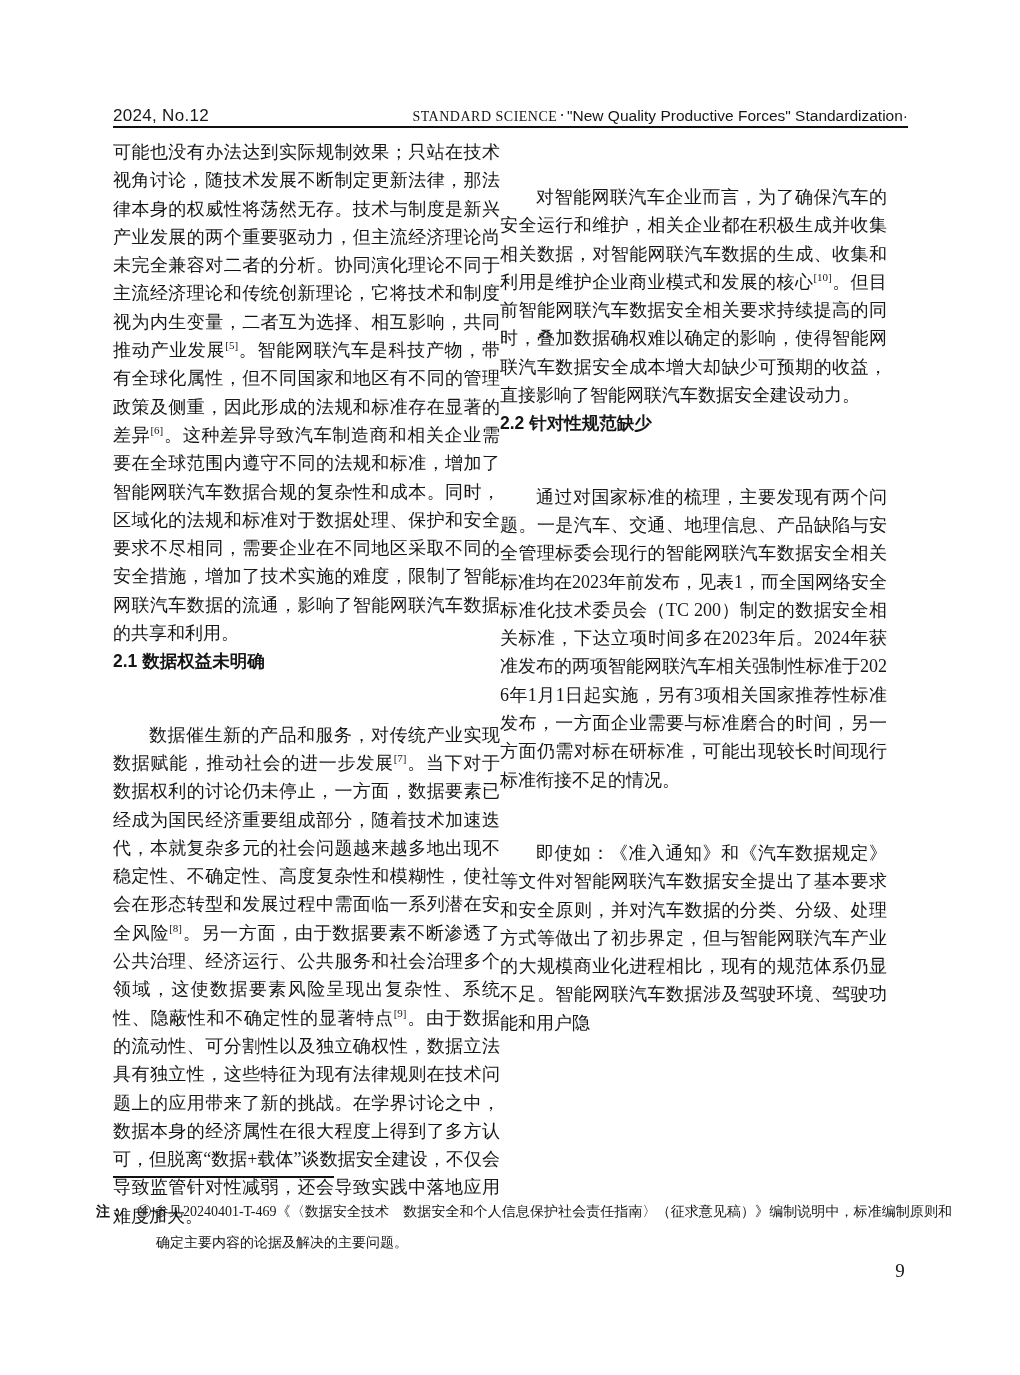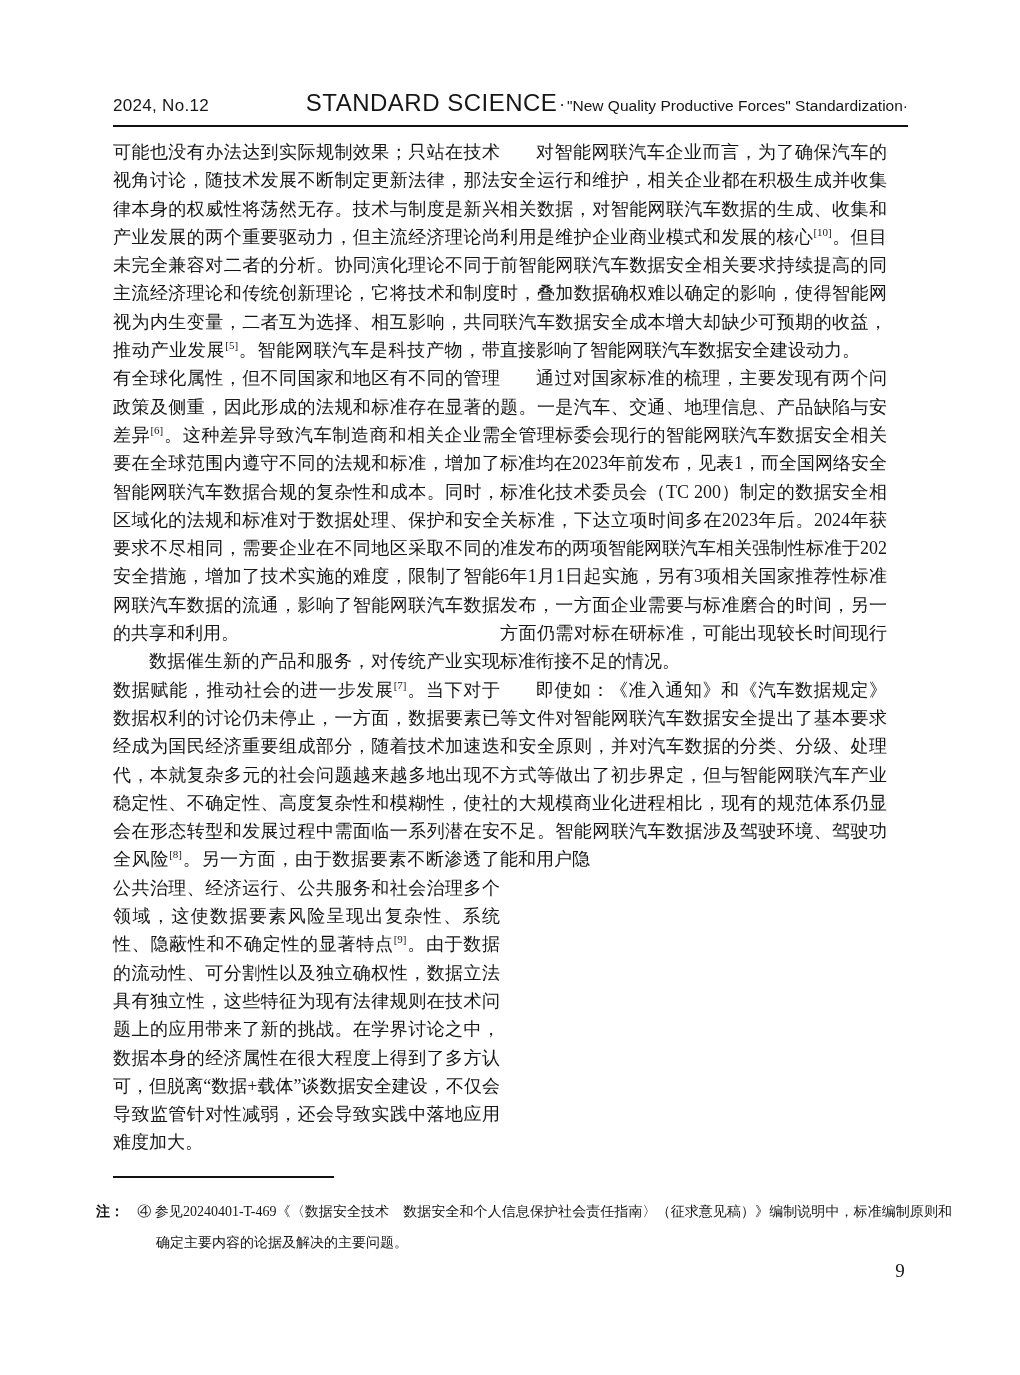--- a/index.html
+++ b/index.html
@@ -6,52 +6,52 @@
   body {
     width: 1020px; height: 1375px;
     background: #ffffff; color: #161616;
     font-family: "Liberation Serif", "DejaVu Serif", serif;
     position: relative; overflow: hidden;
   }
   .page { position: absolute; inset: 0; }
 
   
   .header {
-    position: absolute; left: 113px; right: 112px; top: 89px;
+    position: absolute; left: 113px; right: 112px; top: 106px;
     display: flex; justify-content: space-between; align-items: baseline;
-    border-bottom: 2px solid #111; padding-bottom: 8px;
+    border-bottom: 2px solid #111; 
   }
   .header-left {
     font-family: "Liberation Sans", "DejaVu Sans", sans-serif;
     font-size: 17px; letter-spacing: 0.3px;
   }
   .header-right { white-space: nowrap; }
   .journal-name {
-    font-family: Liberation Sans, sans-serif;
-    font-size: 24px; letter-spacing: 0.5px;
+    font-family: Liberation Serif, serif;
+    font-size: 14px; letter-spacing: 0.5px;
   }
   .header-dot { font-size: 17px; padding: 0 2px; }
   .issue-subtitle {
     font-family: "Liberation Sans", "DejaVu Sans", sans-serif;
     font-size: 15.5px;
   }
 
   
   .content {
     position: absolute; left: 113px; top: 138px; width: 795px;
     display: flex; 
   }
   .col { width: 387px; }
   .body-p {
     margin: 0;
     font-size: 18px; line-height: 28.3px;
     text-align: justify; text-justify: inter-character;
     word-break: break-all;
   }
-  .body-p.indent { text-indent: 2em; }
+  .body-p.indent { text-indent: 2em; margin-top: 45px; }
   .sec-heading {
     margin: 0;
     font-family: "Liberation Sans", "DejaVu Sans", sans-serif;
     font-weight: bold; font-size: 17.5px; line-height: 28.3px;
   }
   sup.ref {
     font-size: 11px; line-height: 0; vertical-align: super;
     letter-spacing: 0;
   }
 
@@ -80,24 +80,26 @@
 <div class="page">
 
   <div class="header">
     <span class="header-left">2024, No.12</span>
     <span class="header-right"><span class="journal-name">STANDARD  SCIENCE</span><span class="header-dot">·</span><span class="issue-subtitle">"New Quality Productive Forces" Standardization·</span></span>
   </div>
 
   <div class="content">
     <div class="col">
         <p class="body-p">可能也没有办法达到实际规制效果；只站在技术视角讨论，随技术发展不断制定更新法律，那法律本身的权威性将荡然无存。技术与制度是新兴产业发展的两个重要驱动力，但主流经济理论尚未完全兼容对二者的分析。协同演化理论不同于主流经济理论和传统创新理论，它将技术和制度视为内生变量，二者互为选择、相互影响，共同推动产业发展<sup class="ref">[5]</sup>。智能网联汽车是科技产物，带有全球化属性，但不同国家和地区有不同的管理政策及侧重，因此形成的法规和标准存在显著的差异<sup class="ref">[6]</sup>。这种差异导致汽车制造商和相关企业需要在全球范围内遵守不同的法规和标准，增加了智能网联汽车数据合规的复杂性和成本。同时，区域化的法规和标准对于数据处理、保护和安全要求不尽相同，需要企业在不同地区采取不同的安全措施，增加了技术实施的难度，限制了智能网联汽车数据的流通，影响了智能网联汽车数据的共享和利用。</p>
+        <h3 class="sec-heading">2.1 数据权益未明确</h3>
         <p class="body-p indent">数据催生新的产品和服务，对传统产业实现数据赋能，推动社会的进一步发展<sup class="ref">[7]</sup>。当下对于数据权利的讨论仍未停止，一方面，数据要素已经成为国民经济重要组成部分，随着技术加速迭代，本就复杂多元的社会问题越来越多地出现不稳定性、不确定性、高度复杂性和模糊性，使社会在形态转型和发展过程中需面临一系列潜在安全风险<sup class="ref">[8]</sup>。另一方面，由于数据要素不断渗透了公共治理、经济运行、公共服务和社会治理多个领域，这使数据要素风险呈现出复杂性、系统性、隐蔽性和不确定性的显著特点<sup class="ref">[9]</sup>。由于数据的流动性、可分割性以及独立确权性，数据立法具有独立性，这些特征为现有法律规则在技术问题上的应用带来了新的挑战。在学界讨论之中，数据本身的经济属性在很大程度上得到了多方认可，但脱离“数据+载体”谈数据安全建设，不仅会导致监管针对性减弱，还会导致实践中落地应用难度加大。</p>
       </div>
     <div class="col">
         <p class="body-p indent">对智能网联汽车企业而言，为了确保汽车的安全运行和维护，相关企业都在积极生成并收集相关数据，对智能网联汽车数据的生成、收集和利用是维护企业商业模式和发展的核心<sup class="ref">[10]</sup>。但目前智能网联汽车数据安全相关要求持续提高的同时，叠加数据确权难以确定的影响，使得智能网联汽车数据安全成本增大却缺少可预期的收益，直接影响了智能网联汽车数据安全建设动力。</p>
+        <h3 class="sec-heading">2.2 针对性规范缺少</h3>
         <p class="body-p indent">通过对国家标准的梳理，主要发现有两个问题。一是汽车、交通、地理信息、产品缺陷与安全管理标委会现行的智能网联汽车数据安全相关标准均在2023年前发布，见表1，而全国网络安全标准化技术委员会（TC 200）制定的数据安全相关标准，下达立项时间多在2023年后。2024年获准发布的两项智能网联汽车相关强制性标准于2026年1月1日起实施，另有3项相关国家推荐性标准发布，一方面企业需要与标准磨合的时间，另一方面仍需对标在研标准，可能出现较长时间现行标准衔接不足的情况。</p>
         <p class="body-p indent">即使如：《准入通知》和《汽车数据规定》等文件对智能网联汽车数据安全提出了基本要求和安全原则，并对汽车数据的分类、分级、处理方式等做出了初步界定，但与智能网联汽车产业的大规模商业化进程相比，现有的规范体系仍显不足。智能网联汽车数据涉及驾驶环境、驾驶功能和用户隐</p>
       </div>
   </div>
 
   <div class="footnote-rule"></div>
 
   <div class="footnote">
     <span class="fn-label">注：</span><span class="fn-text">④ 参见20240401-T-469《〈数据安全技术　数据安全和个人信息保护社会责任指南〉（征求意见稿）》编制说明中，标准编制原则和确定主要内容的论据及解决的主要问题。</span>
   </div>

